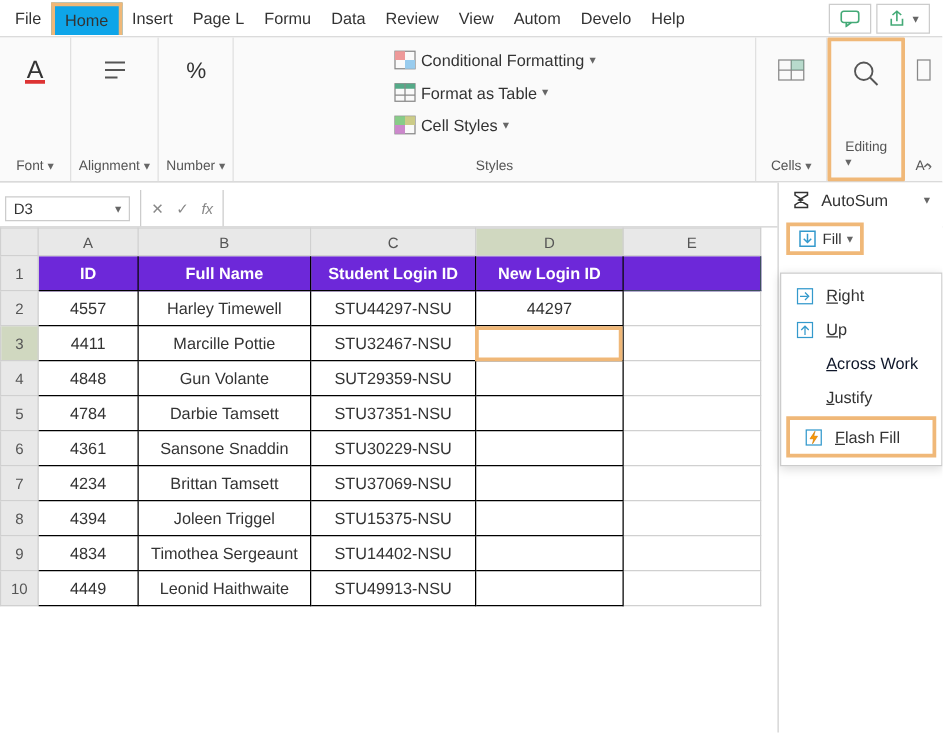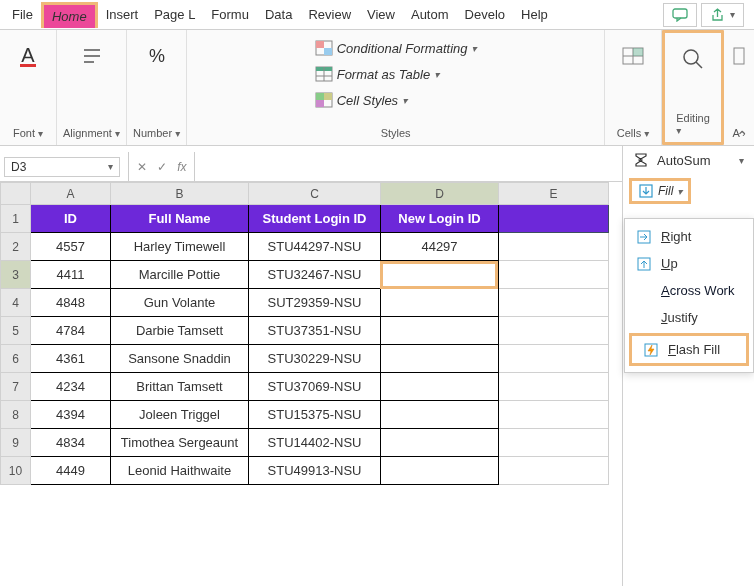--- a/index.html
+++ b/index.html
@@ -1,34 +1,34 @@
 <!DOCTYPE html>
 <html><head>
   <meta charset="utf-8">
   <style>
     * { box-sizing: border-box; margin: 0; padding: 0; }
     body { font-family: "Segoe UI", Arial, sans-serif; font-size: 12px; background: #fff; color: #333; width: 754px; height: 587px; overflow: hidden; position: relative; }
     
     .tabs { display: flex; align-items: center; height: 30px; border-bottom: 1px solid #d0d0d0; padding: 0 4px; }
     .tab { padding: 4px 8px; cursor: pointer; font-size: 13px; }
-    .tab.active { background: #ec4899; border: 3px solid #f0b878; border-bottom: none; font-style: italic; }
+    .tab.active { background: #0ea5e9; border: 3px solid #f0b878; border-bottom: none; }
     
     .ribbon { display: flex; height: 116px; border-bottom: 1px solid #d0d0d0; background: #fafafa; }
     .ribbon-group { display: flex; flex-direction: column; align-items: center; padding: 4px 6px; border-right: 1px solid #e0e0e0; }
     .ribbon-group-body { flex: 1; display: flex; align-items: flex-start; gap: 4px; padding-top: 4px; }
     .ribbon-group-label { font-size: 11px; color: #555; padding: 2px 0; }
     .ribbon-btn { display: flex; flex-direction: column; align-items: center; padding: 4px 8px; cursor: pointer; gap: 4px; }
     .icon { display: inline-flex; align-items: center; justify-content: center; }
     .small-btn { display: flex; align-items: center; gap: 4px; padding: 2px 4px; font-size: 13px; cursor: pointer; }
-    .styles-group { flex-direction: column; align-items: flex-start; font-style: italic; }
+    .styles-group { flex-direction: column; align-items: flex-start; }
     
     .editing-highlight { border: 3px solid #f0b878; border-radius: 1px; }
     
     .formula-bar { display: flex; align-items: center; height: 30px; border-bottom: 1px solid #d0d0d0; padding: 0 4px; gap: 8px; margin-top: 6px;}
-    .name-box { display: flex; align-items: center; border: 1px solid #ccc; padding: 2px 6px; width: 116px; justify-content: space-between; }
+    .name-box { display: flex; align-items: center; border: 1px solid #ccc; padding: 2px 6px; width: 100px; justify-content: space-between; }
     .fx-controls { display: flex; align-items: center; gap: 10px; padding: 0 8px; border-left: 1px solid #ccc; border-right: 1px solid #ccc; height: 100%; color: #888;}
     
     .sheet { position: relative; }
     .sheet table { border-collapse: collapse; }
     .sheet th, .sheet td { border: 1px solid #d0d0d0; text-align: center; font-weight: normal; }
     .col-header th { background: #e8e8e8; font-size: 12px; color: #555; height: 22px; }
     .col-header th.active { background: #d0d8c0; }
     .row-header { background: #e8e8e8; width: 30px; font-size: 12px; color: #555; }
     .row-header.active { background: #d0d8c0; }
     .corner { background: #e8e8e8; width: 30px; }
@@ -39,21 +39,21 @@
     .col-A { width: 80px; }
     .col-B { width: 138px; }
     .col-C { width: 132px; }
     .col-D { width: 118px; }
     .col-E { width: 110px; }
     
     .selected-cell { position: absolute; border: 3px solid #f0b878; pointer-events: none; }
     
     .side-panel { position: absolute; right: 0; top: 146px; width: 132px; background: #fff; border-left: 1px solid #d0d0d0; height: 440px; }
     .side-row { display: flex; align-items: center; padding: 6px 10px; gap: 8px; font-size: 13px; cursor: pointer; }
-    .fill-highlight { border: 3px solid #f0b878; display: inline-flex; align-items: center; gap: 4px; padding: 2px 6px; margin: 4px 6px; font-style: italic; }
+    .fill-highlight { border: 3px solid #f0b878; display: inline-flex; align-items: center; gap: 4px; padding: 2px 6px; margin: 4px 6px; }
     
     .fill-menu { position: absolute; right: 0; top: 218px; width: 130px; background: #fff; border: 1px solid #ccc; box-shadow: 0 2px 8px rgba(0,0,0,0.15); padding: 4px 0; z-index: 10; }
     .fill-menu-item { display: flex; align-items: center; gap: 10px; padding: 6px 12px; font-size: 13px; cursor: pointer; }
     .fill-menu-item.disabled { color: #0f172a; cursor: default; }
     .fill-menu-item .underline { text-decoration: underline; }
     .flash-fill-highlight { border: 3px solid #f0b878; margin: 2px 4px; }
     
     .chevron { font-size: 10px; color: #666; }
     .qat { display: flex; gap: 4px; margin-left: auto; padding-right: 6px; }
     .qat-btn { border: 1px solid #ccc; padding: 4px 8px; cursor: pointer; display: flex; align-items: center; gap: 4px; }

